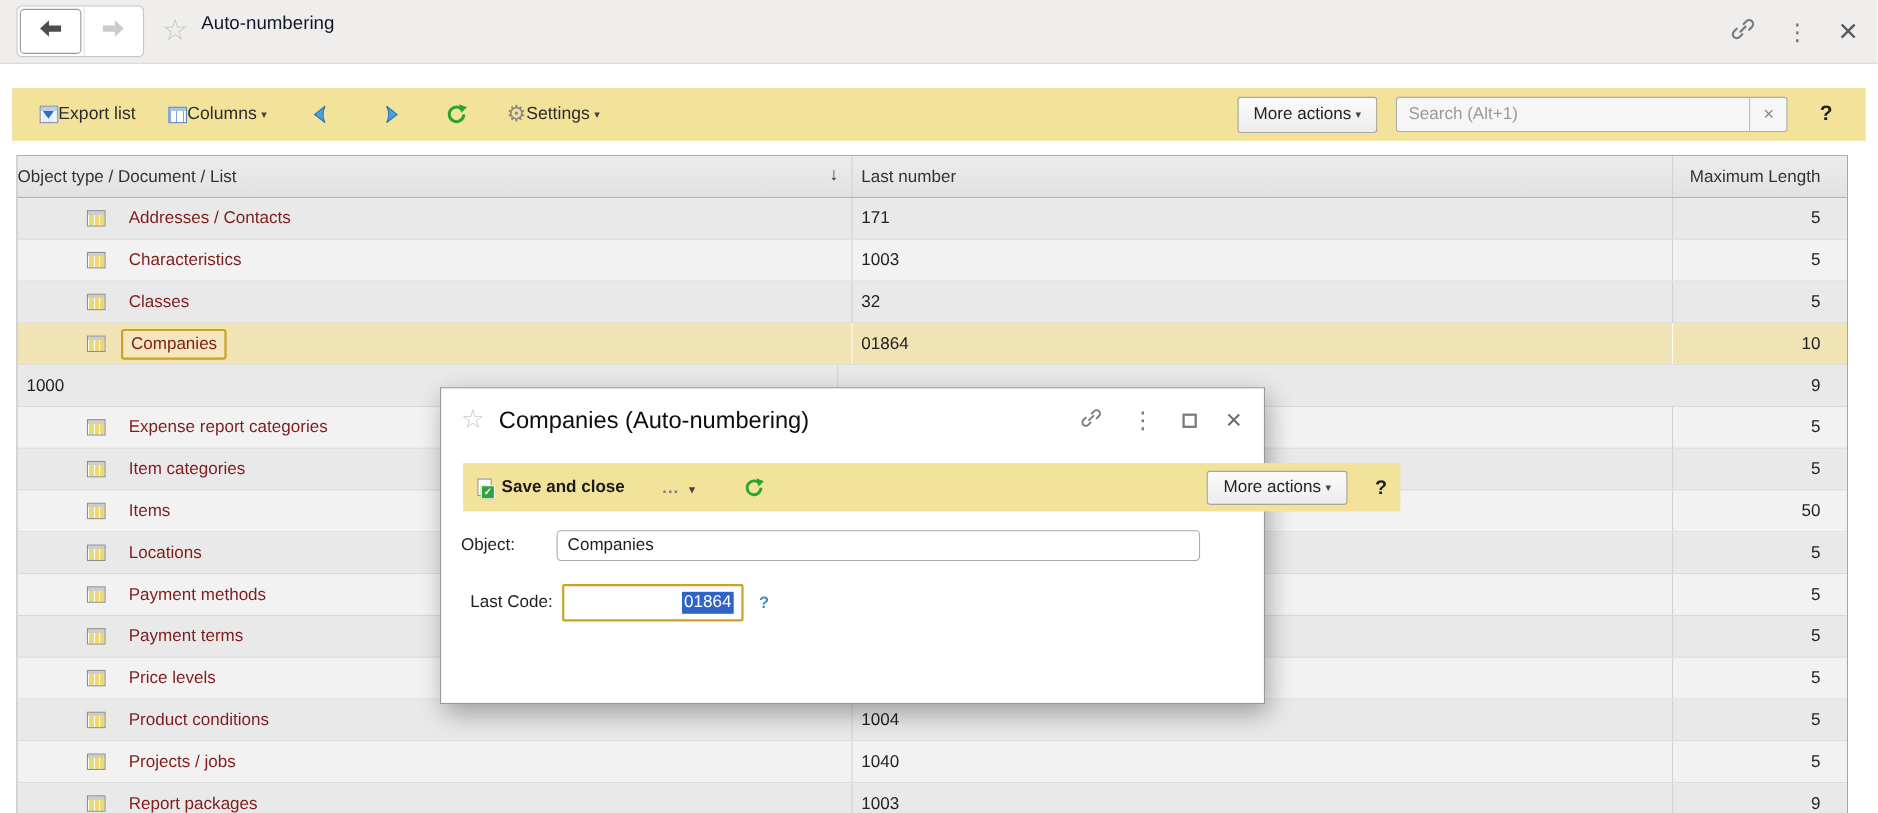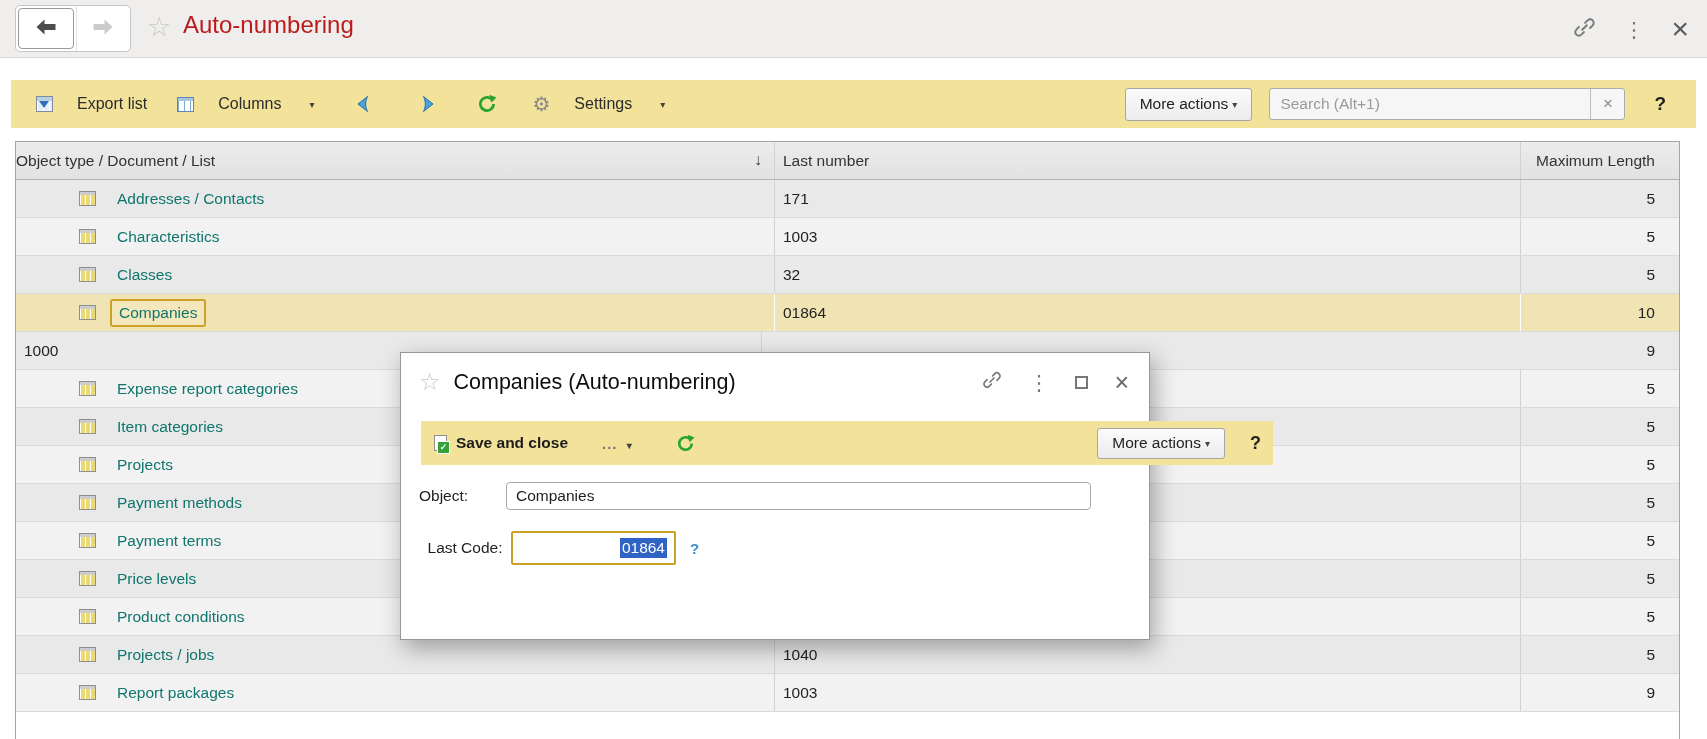--- a/index.html
+++ b/index.html
@@ -12,29 +12,29 @@
   
   .titlebar { position:absolute; left:0; top:0; width:1707px; height:58px;
     background:#efeeec; border-bottom:1px solid #d8d6d2; display:flex; align-items:center; }
   .navgroup { position:absolute; left:15px; top:5px; width:116px; height:47px;
     background:#fff; border:1px solid #c6c6c6; border-radius:5px; display:flex; }
   .navbtn { flex:1; display:flex; align-items:center; justify-content:center; cursor:pointer; }
   .navbtn.back { border:1px solid #9a9a9a; border-radius:4px; margin:2px; }
   .navbtn.fwd { border-left:1px solid #e2e2e2; }
   .star { color:#c8c8c8; font-size:27px; line-height:1; }
   .titlebar .star { position:absolute; left:147px; top:14px; }
-  .win-title { position:absolute; left:183px; top:11px; font-size:24px; font-weight:500; color:#b91c1c; }
+  .win-title { position:absolute; left:183px; top:11px; font-size:17px; font-weight:500; color:#0f172a; }
   .win-icons { position:absolute; right:14px; top:0; height:58px; display:flex; align-items:center; gap:27px; padding-right:4px; }
   .kebab { font-size:21px; color:#777; line-height:1; }
   .xmark { font-size:30px; color:#5a5a5a; line-height:1; font-weight:400; }
 
   
   .toolbar { position:absolute; left:11px; top:80px; width:1685px; height:48px;
     background:#f3e29a; display:flex; align-items:center; padding:0 30px 0 25px; }
-  .tb-btn { display:flex; align-items:center; gap:24px; font-size:16px; color:#2c2c2c; cursor:pointer; }
+  .tb-btn { display:flex; align-items:center; gap:0; font-size:16px; color:#2c2c2c; cursor:pointer; }
   .caret { font-size:10px; color:#444; margin-left:4px; } .gap30{ width:30px;} .gap34{ width:34px;}
   .ico-btn { display:flex; align-items:center; justify-content:center; width:30px; cursor:pointer; }
   .gear { font-size:20px; color:#8a8a8a; line-height:1; }
   .btn { height:33px; background:linear-gradient(#fbfbfb,#ececec); border:1px solid #a6a6a6;
     border-radius:3px; display:flex; align-items:center; padding:0 14px; font-size:15.5px; color:#222; cursor:pointer; }
   .search { width:356px; height:32px; background:#f6f6f6; border:1px solid #adadad; border-radius:3px;
     display:flex; align-items:stretch; margin-left:17px; }
   .search input { flex:1; border:none; outline:none; background:transparent; font-size:15.5px;
     padding:0 10px; color:#404040; font-family:"Liberation Sans",sans-serif; }
   .search input::placeholder { color:#9a9a9a; }
@@ -69,21 +69,21 @@
   .th .c1 { position:relative; display:flex; align-items:center; }
   .sort { position:absolute; right:12px; top:9px; font-size:16px; color:#444; }
   .c1 { width:759px; border-right:1px solid #d2d2d2; }
   .c2 { width:746px; border-right:1px solid #d2d2d2; display:flex; align-items:center; padding-left:8px; font-size:15.5px; }
   .c3 { flex:1; display:flex; align-items:center; justify-content:flex-end; padding-right:24px; font-size:15.5px; }
   .th .c2 { font-size:15.5px; } .th .c3 { font-size:15.5px; }
   .tr { border-bottom:1px solid #dadada; cursor:pointer; }
   .tr:nth-child(odd) { background:#f2f2f2; }
   .tr:nth-child(even) { background:#e9e9e9; }
   .tr .c1 { display:flex; align-items:center; padding-left:63px; }
-  .tr .c1 .lbl { margin-left:21px; font-size:15.5px; color:#0f766e; }
+  .tr .c1 .lbl { margin-left:21px; font-size:15.5px; color:#7f1d1d; }
   .tr.selected { background:#f0e3b4; }
   .tr.selected .c1, .tr.selected .c2 { border-right:1px solid rgba(255,255,255,.95); }
   .tr.selected .lbl { border:2px solid #c9a227; border-radius:3px; background:#f3e7bb;
     padding:3px 7px; margin-left:14px; }
 
   
   .dialog { position:absolute; left:400px; top:352px; width:750px; height:288px; background:#fff;
     border:1px solid #989898; box-shadow:4px 8px 22px rgba(0,0,0,.33); z-index:10; }
   .dlg-titlebar { display:flex; align-items:center; height:58px; padding:0 20px 0 18px; }
   .dlg-titlebar .star { font-size:24px; }
@@ -262,21 +262,29 @@
       <div class="c1">
         <span class="tbl-ico"></span>
         <span class="lbl">Item categories</span>
       </div>
       <div class="c2"></div>
       <div class="c3">5</div>
     </div>
   <div class="tr">
       <div class="c1">
         <span class="tbl-ico"></span>
-        <span class="lbl">Projects</span>
+        <span class="lbl">Items</span>
+      </div>
+      <div class="c2"></div>
+      <div class="c3">50</div>
+    </div>
+  <div class="tr">
+      <div class="c1">
+        <span class="tbl-ico"></span>
+        <span class="lbl">Locations</span>
       </div>
       <div class="c2"></div>
       <div class="c3">5</div>
     </div>
   <div class="tr">
       <div class="c1">
         <span class="tbl-ico"></span>
         <span class="lbl">Payment methods</span>
       </div>
       <div class="c2"></div>

